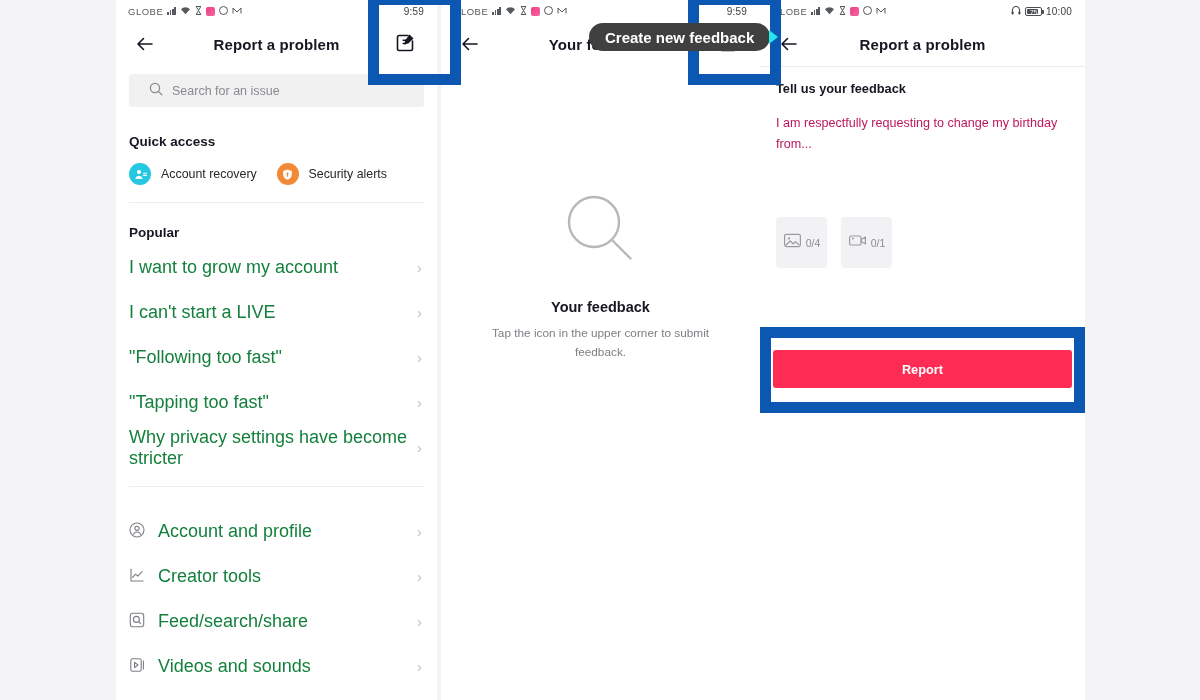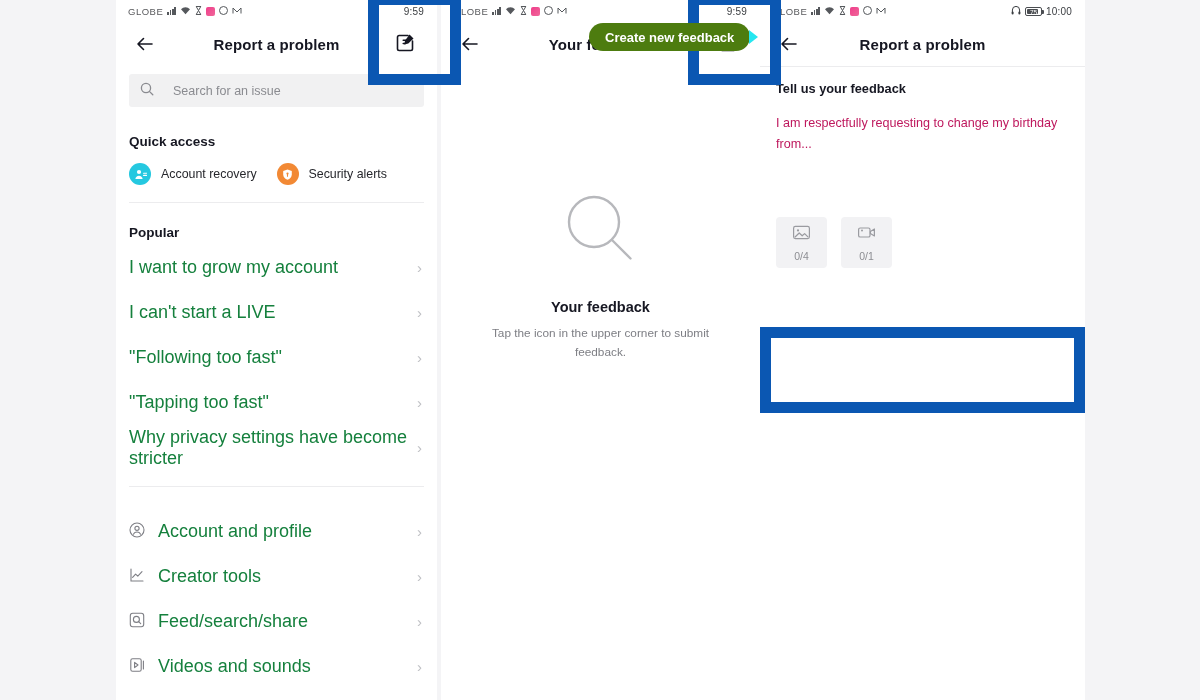--- a/index.html
+++ b/index.html
@@ -53,21 +53,21 @@
     position: absolute; left: 18px; top: 50%; transform: translateY(-50%);
     width: 22px; height: 22px;
   }
   .nav-title { font-size: 15px; font-weight: bold; color: #161722; letter-spacing: .1px; }
   .nav-action { position: absolute; right: 20px; top: 50%; transform: translateY(-50%); width: 22px; height: 22px; }
 
   
   .search-wrap { padding: 8px 13px 4px; }
   .searchbox {
     height: 33px; background: #f1f1f2; border-radius: 3px;
-    display: flex; align-items: center; gap: 19px; padding: 0 11px;
+    display: flex; align-items: center; gap: 9px; padding: 0 20px;
   }
   .search-ph { font-size: 12.5px; color: #8a8b90; }
 
   .sec-title { font-size: 13.5px; font-weight: bold; color: #161722; padding: 0 13px; }
   .quick-row { display: flex; padding: 14px 13px 0; }
   .quick-item { display: flex; align-items: center; gap: 10px; width: 50%; }
   .q-circle { width: 22px; height: 22px; border-radius: 50%; flex: none; display:flex;align-items:center;justify-content:center;}
   .q-label { font-size: 12.4px; color: #26272c; }
 
   .divider { height: 1px; background: #ececee; margin: 17px 13px 0; }
@@ -83,41 +83,41 @@
   
   .empty-wrap {
     display: flex; flex-direction: column; align-items: center;
     padding-top: 125px;
   }
   .empty-title { font-size: 14.5px; font-weight: bold; color: #161722; margin-top: 28px; }
   .empty-sub { font-size: 11.8px; color: #7d7e84; text-align: center; line-height: 19px; margin-top: 9px; width: 240px; }
 
   .tooltip {
     position: absolute; left: 589px; top: 23px;
-    height: 28px; background: #4d7c0f; border-radius: 14px;
+    height: 28px; background: #404040; border-radius: 14px;
     display: flex; align-items: center; padding: 0 16px;
-    color: #ffffff; font-size: 13px; font-weight: bold; white-space: nowrap;
+    color: #ffffff; font-size: 15px; font-weight: bold; white-space: nowrap;
     z-index: 30;
   }
   .tooltip::after {
     content: ""; position: absolute; right: -8px; top: 50%;
     transform: translateY(-50%);
     border-left: 9px solid #25e7f0;
     border-top: 7px solid transparent; border-bottom: 7px solid transparent;
   }
 
   
   .rp-divider { height: 1px; background: #ececee; }
   .rp-section { padding: 14px 16px 0; }
   .rp-heading { font-size: 12.8px; font-weight: bold; color: #161722; }
   .rp-body { font-size: 12.6px; color: #be185d; line-height: 21px; margin-top: 17px; }
   .upload-row { display: flex; gap: 14px; padding: 0 16px; margin-top: 62px; }
   .upload-box {
     width: 51px; height: 51px; background: #f2f2f4; border-radius: 4px;
-    display: flex; flex-direction: column; align-items: center; justify-content: center; gap: 4px;
+    display: flex; flex-direction: row; align-items: center; justify-content: center; gap: 4px;
   }
   .upload-count { font-size: 10.5px; color: #8c8d92; }
   .report-btn {
     height: 38px; background: #fe2c55; border-radius: 3px;
     display: flex; align-items: center; justify-content: center;
     color: #ffffff; font-size: 12.8px; font-weight: bold;
   }
 
   
   .hl { position: absolute; border: 11px solid #0b57b2; background: transparent; z-index: 20; }
@@ -466,14 +466,17 @@
       </div>
     </div>
   </div>
 
   <div class="tooltip">Create new feedback</div>
 
   <div class="hl" id="hl-compose-1"></div>
   <div class="hl" id="hl-compose-2"></div>
   <div class="hl" id="hl-report"></div>
 
+  <div class="report-slot">
+    <div class="report-btn">Report</div>
+  </div>
 
 </div>
 
 </body></html>

